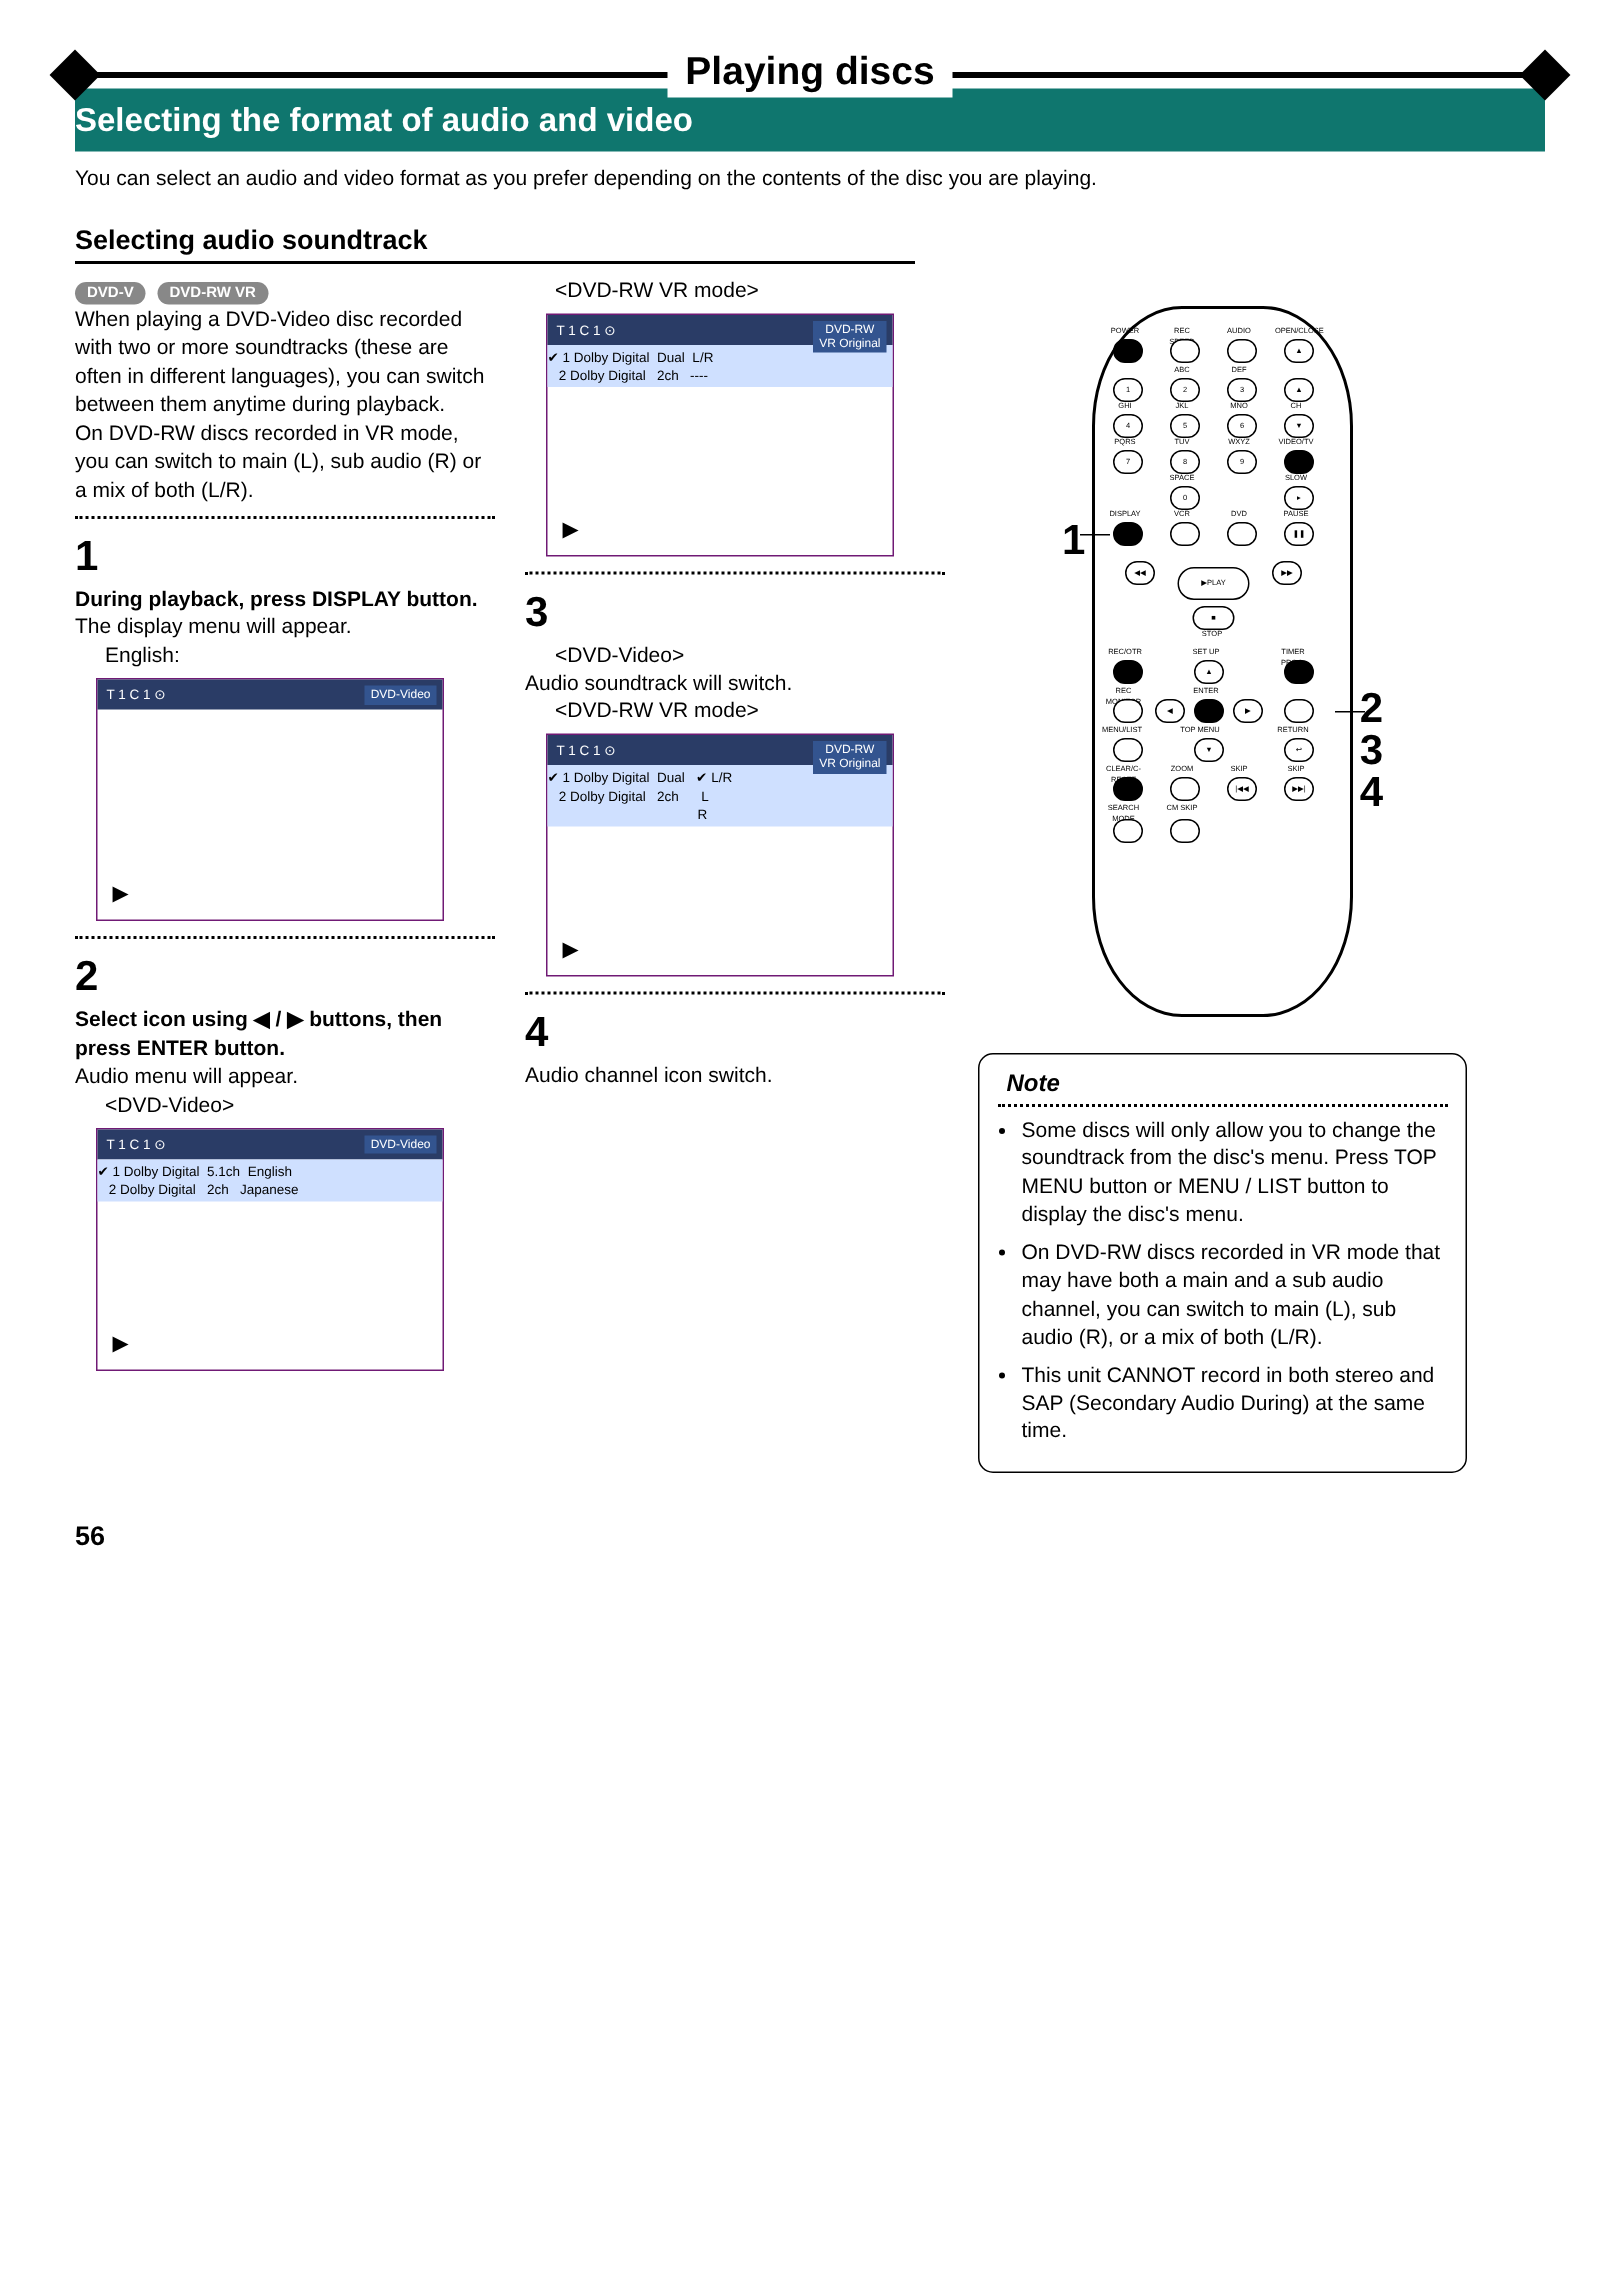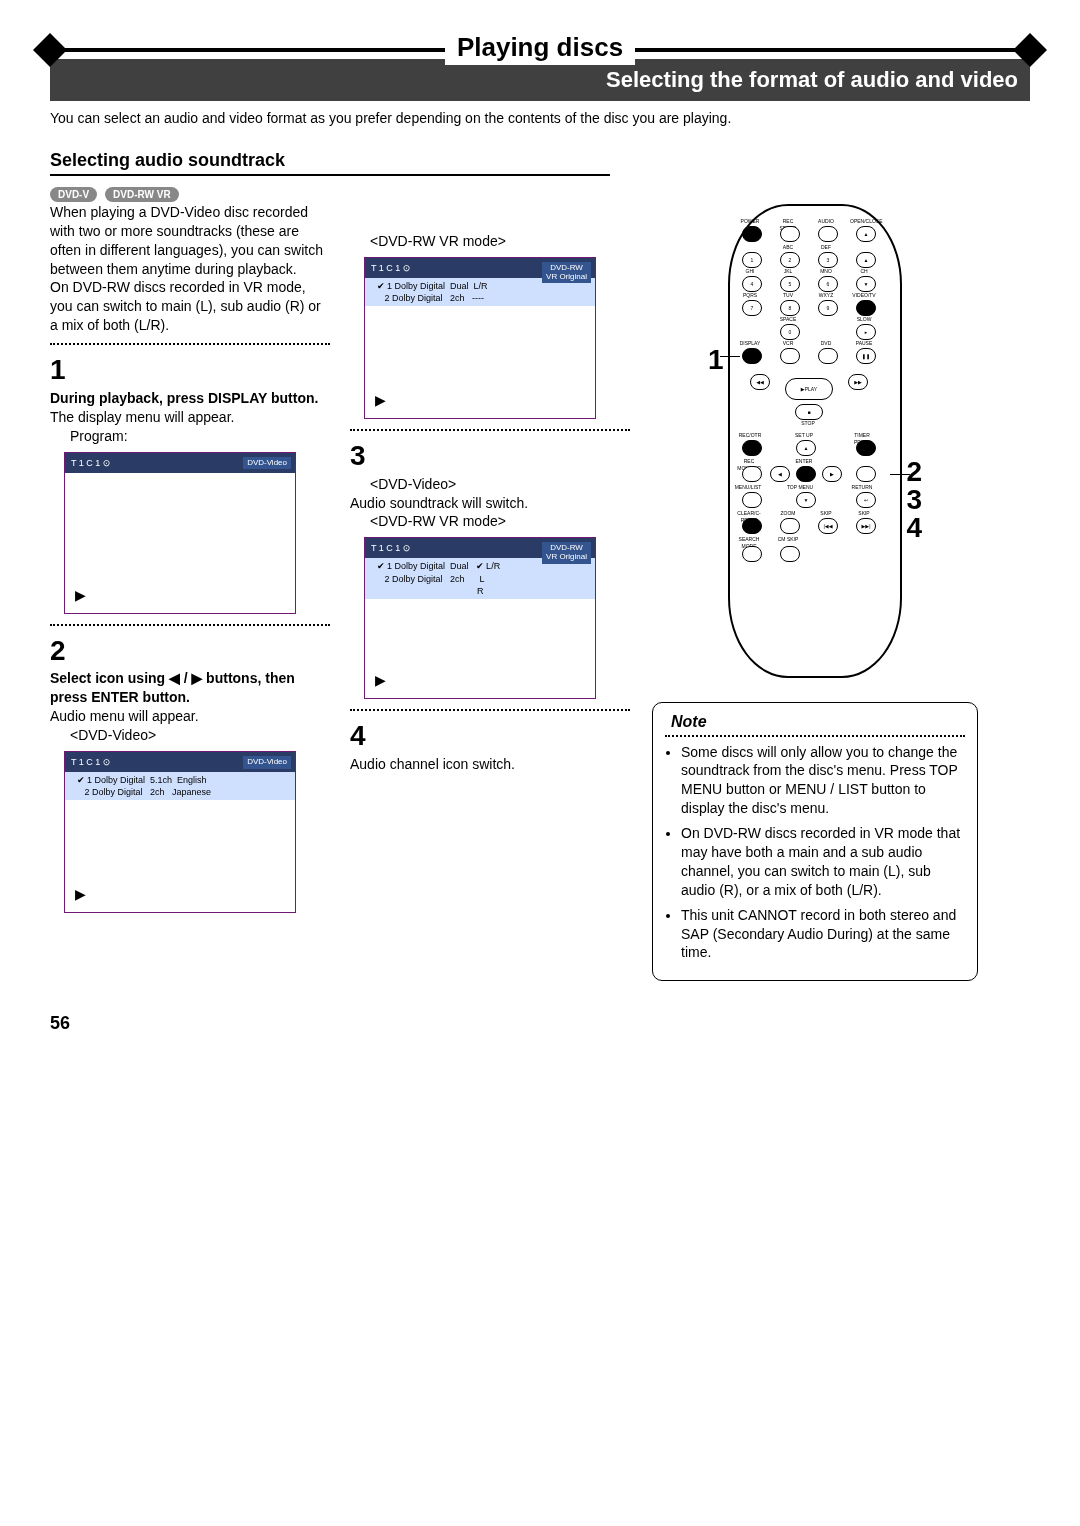--- a/index.html
+++ b/index.html
@@ -39,26 +39,26 @@
     position: absolute;
     top: -10px;
     width: 24px;
     height: 24px;
     background: #000;
     transform: rotate(45deg);
   }
   .title-line::before { left: -12px; }
   .title-line::after  { right: -12px; }
   .subtitle-bar {
-    background: #404040;
+    background: #0f766e;
     color: #fff;
     font-size: 22px;
     font-weight: bold;
-    text-align: right;
-    padding: 6px 12px;
+    text-align: left;
+    padding: 6px 0;
     margin-top: -6px;
   }
   .intro {
     margin: 8px 0 20px 0;
   }
   .section-heading {
     font-size: 18px;
     font-weight: bold;
     border-bottom: 2px solid #000;
     padding-bottom: 2px;
@@ -67,21 +67,20 @@
   }
   .columns {
     display: flex;
     gap: 20px;
   }
   .col-left {
     width: 280px;
   }
   .col-mid {
     width: 280px;
-    margin-top: 48px;
   }
   .col-right {
     width: 330px;
     display: flex;
     flex-direction: column;
     align-items: center;
   }
   .badge {
     display: inline-block;
     background: #888;
@@ -127,21 +126,21 @@
     background: #33548f;
     color: #fff;
     font-size: 8px;
     padding: 2px 4px;
     text-align: center;
     line-height: 1.1;
   }
   .screen-list {
     background: #cfe0ff;
     font-size: 9px;
-    padding: 2px 12px;
+    padding: 2px 0;
   }
   .screen-play {
     position: absolute;
     left: 10px;
     bottom: 8px;
     font-size: 14px;
   }
   .remote {
     width: 170px;
     height: 470px;
@@ -235,21 +234,21 @@
       <span class="badge">DVD-V</span>
       <span class="badge">DVD-RW VR</span>
     </div>
     <div style="white-space:pre-line;">When playing a DVD-Video disc recorded with two or more soundtracks (these are often in different languages), you can switch between them anytime during playback.
 On DVD-RW discs recorded in VR mode, you can switch to main (L), sub audio (R) or a mix of both (L/R).</div>
 
     <hr class="dotrule">
     <div class="step-num">1</div>
     <div class="step-head">During playback, press DISPLAY button.</div>
     <div>The display menu will appear.</div>
-    <div class="indent">Program:</div>
+    <div class="indent">English:</div>
 
     <div class="screen-box">
       <div class="screen-top">
         <span>T    1  C    1 ⊙</span>
         <span>1:23:45</span>
       </div>
       <div class="screen-tag">DVD-Video</div>
       <div class="screen-play">▶</div>
     </div>
 

